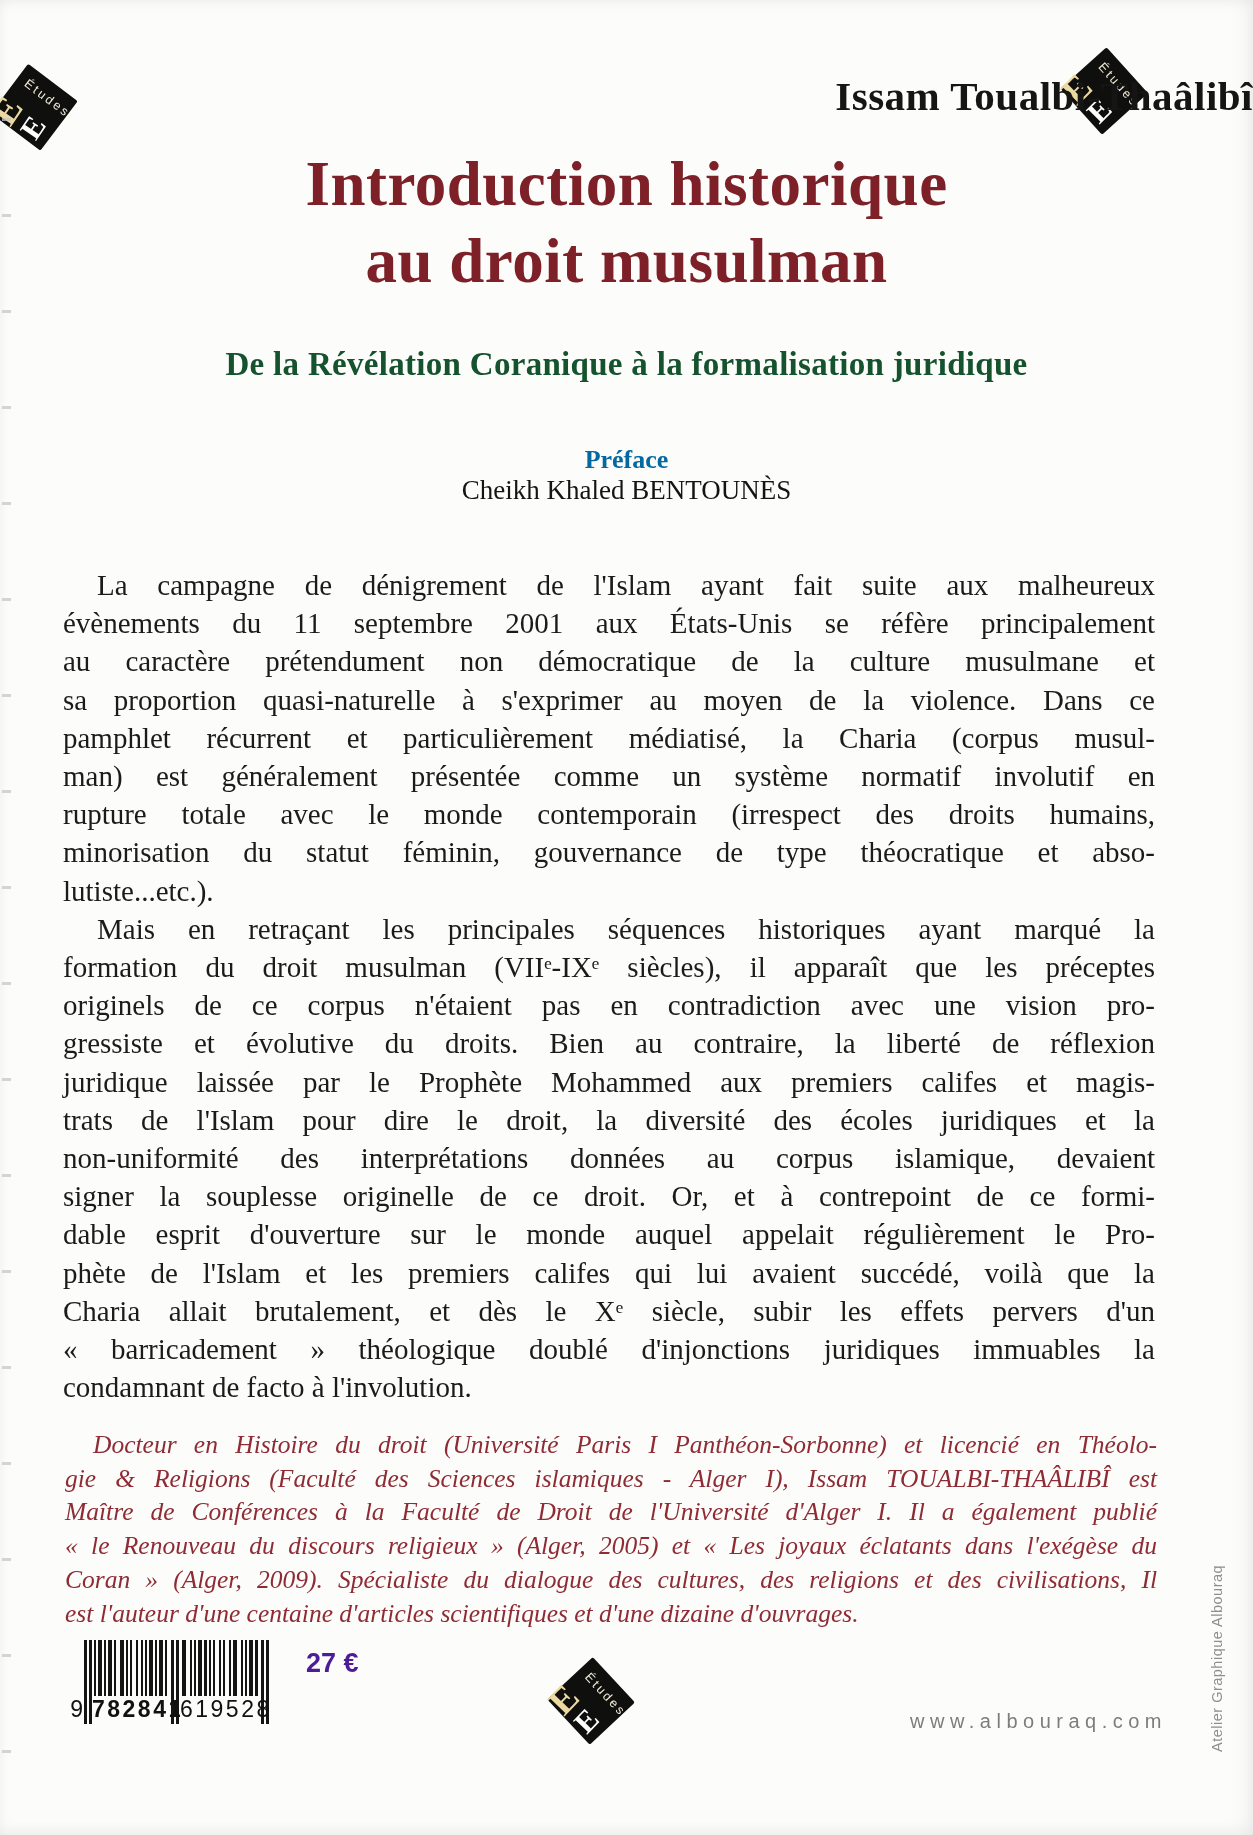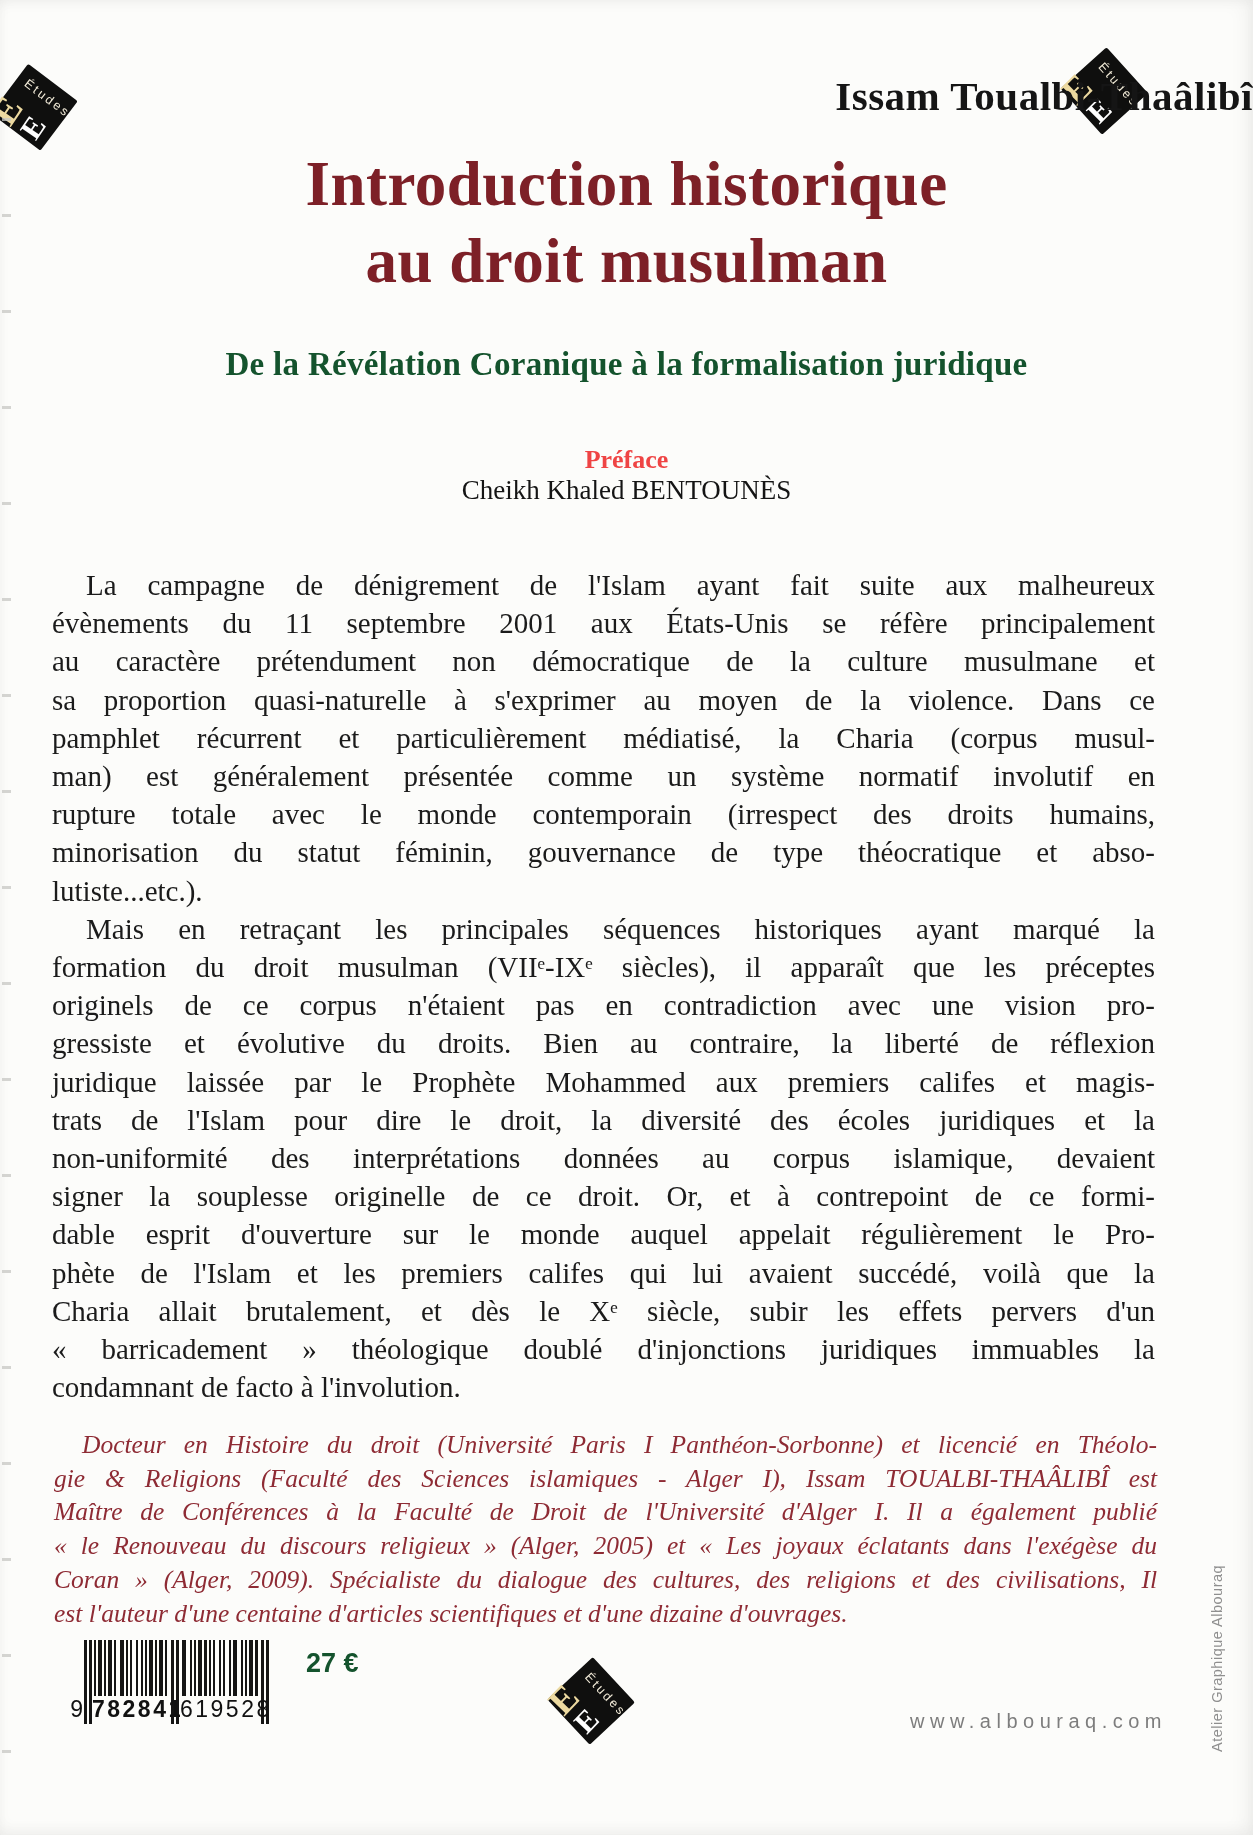--- a/index.html
+++ b/index.html
@@ -10,43 +10,43 @@
     font-family:"Liberation Serif","DejaVu Serif",serif;color:#1c1c1c;
   }
   
   .author{position:absolute;top:72px;left:0;width:100%;text-align:right;
     font-size:41px;font-weight:600;letter-spacing:.5px;color:#151515;}
   .title{position:absolute;top:146px;left:0;width:100%;text-align:center;
     color:#7d2027;font-weight:700;font-size:63px;line-height:77px;letter-spacing:.5px;}
   .subtitle{position:absolute;top:346px;left:0;width:100%;text-align:center;
     font-weight:700;font-size:33px;color:#14532d;letter-spacing:.3px;}
   .preface{position:absolute;top:444px;left:0;width:100%;text-align:center;line-height:31px;}
-  .preface-label{font-weight:700;font-size:26px;color:#ef4444;}
+  .preface-label{font-weight:700;font-size:26px;color:#0369a1;}
   .preface-author{font-weight:400;font-size:27px;color:#141414;}
   
   .body-text{position:absolute;top:566px;left:52px;width:1103px;
     font-size:29px;line-height:38.2px;color:#1b1b1b;}
-  .line{text-align:justify;text-align-last:justify;}
+  .line{text-align:justify;text-align-last:justify;margin-left:11px;}
   .line.end{text-align-last:left;}
   .line.indent{padding-left:34px;}
   
   .bio{position:absolute;top:1428px;left:54px;width:1103px;
     font-style:italic;font-size:25.5px;line-height:33.7px;color:#8e2b34;}
   .bio .line.indent{padding-left:28px;}
   
   .barcode{position:absolute;left:70px;top:1640px;width:200px;height:92px;}
   .barcode svg{position:absolute;left:0;top:0;}
   .bc-digits{position:absolute;top:56px;left:0;width:200px;height:28px;
     font-family:"Liberation Sans","DejaVu Sans",sans-serif;font-size:23px;color:#111;}
   .bc-digits span{position:absolute;top:0;text-align:center;letter-spacing:2.5px;}
   .bc-lead{left:0;width:16px;}
   .bc-g1{left:22px;width:76px;background:#fcfcfa;font-weight:bold;}
   .bc-g2{left:110px;width:78px;background:#fcfcfa;}
   .price{position:absolute;left:306px;top:1648px;font-family:"Liberation Sans","DejaVu Sans",sans-serif;
-    font-weight:700;font-size:27px;color:#14532d;}
+    font-weight:700;font-size:27px;color:#4c1d95;}
   .website{position:absolute;right:86px;top:1710px;font-family:"Liberation Sans","DejaVu Sans",sans-serif;
     font-size:20px;letter-spacing:5.5px;color:#7d7d7d;}
   .credit{position:absolute;right:28px;top:1562px;height:190px;
     writing-mode:vertical-rl;transform:rotate(180deg);
     font-family:"Liberation Sans","DejaVu Sans",sans-serif;font-size:14.5px;color:#8f8f8f;letter-spacing:.5px;}
   
   .logo{position:absolute;width:96px;height:96px;}
   .logo .diamond{position:absolute;left:16px;top:12px;width:62px;height:62px;background:#0f0f0e;
     transform:rotate(45deg);border-radius:2px;}
   .logo .logo-label{position:absolute;left:47px;top:12px;transform:rotate(45deg);transform-origin:0 0;

